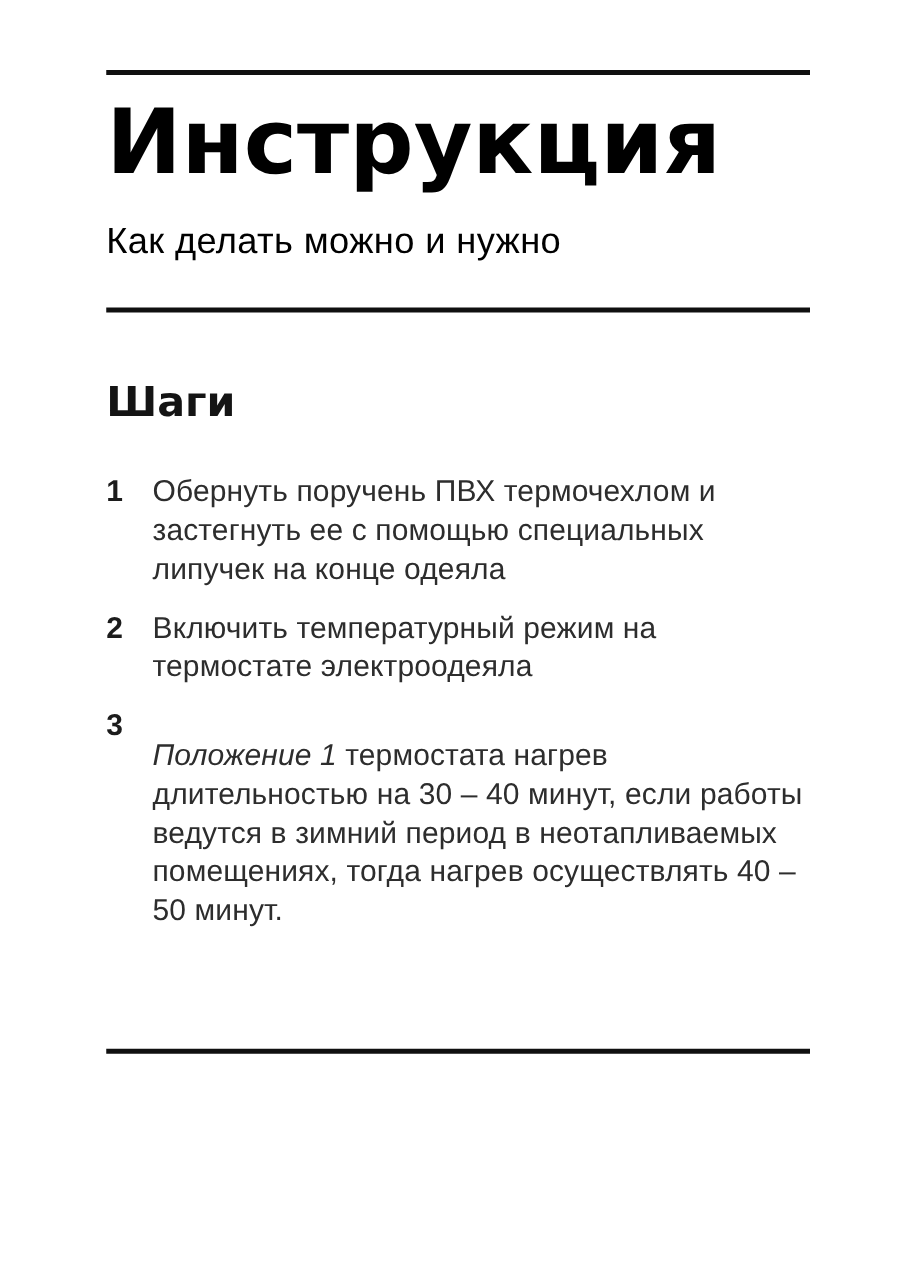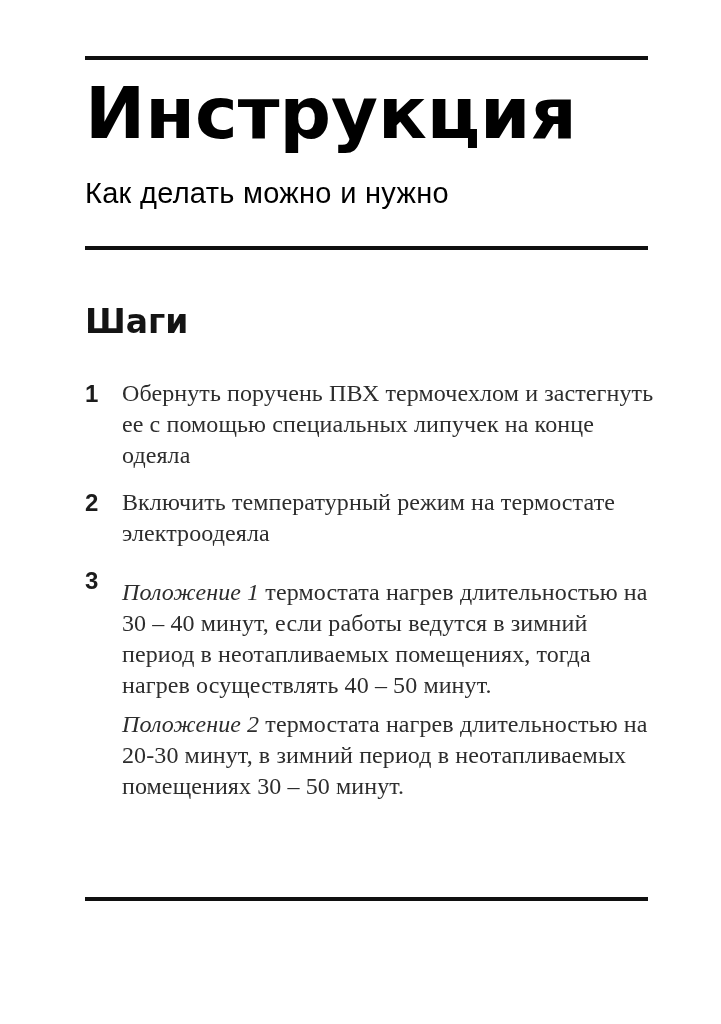--- a/index.html
+++ b/index.html
@@ -68,24 +68,23 @@
     font-size: 24px;
     line-height: 31px;
     color: #1c1c1c;
   }
   .step-body {
     flex: 1;
     font-size: 24px;
     line-height: 31px;
     color: #2d2d2d;
     letter-spacing: 0.1px;
-    font-family: Liberation Serif, serif;
   }
   .step-body p { margin: 0; }
-  .step-body p.sub { margin-top: 12px; }
+  .step-body p.sub { margin-top: 24px; }
   .step-body p.sub + p.sub { margin-top: 8px; }
   .sub-lead { font-style: italic; }
 </style>
 </head>
 <body>
 
 <div class="page">
 
   <div class="rule rule-top"></div>
 
@@ -110,21 +109,20 @@
       <div class="step-num">2</div>
       <div class="step-body">
         <p>Включить температурный режим на термостате электроодеяла</p>
       </div>
     </div>
 
     <div class="step">
       <div class="step-num">3</div>
       <div class="step-body">
         <p class="sub"><span class="sub-lead">Положение 1</span><span> термостата нагрев длительностью на 30 – 40 минут, если работы ведутся в зимний период в неотапливаемых помещениях, тогда нагрев осуществлять 40 – 50 минут.</span></p>
-        <p class="sub"><span class="sub-lead">Положение 2</span><span> термостата нагрев длительностью на 20-30 минут, в зимний период в неотапливаемых помещениях 30 – 50 минут.</span></p>
       </div>
     </div>
 
   </div>
 
   <div class="rule rule-bottom"></div>
 
 </div>
 
 </body></html>

